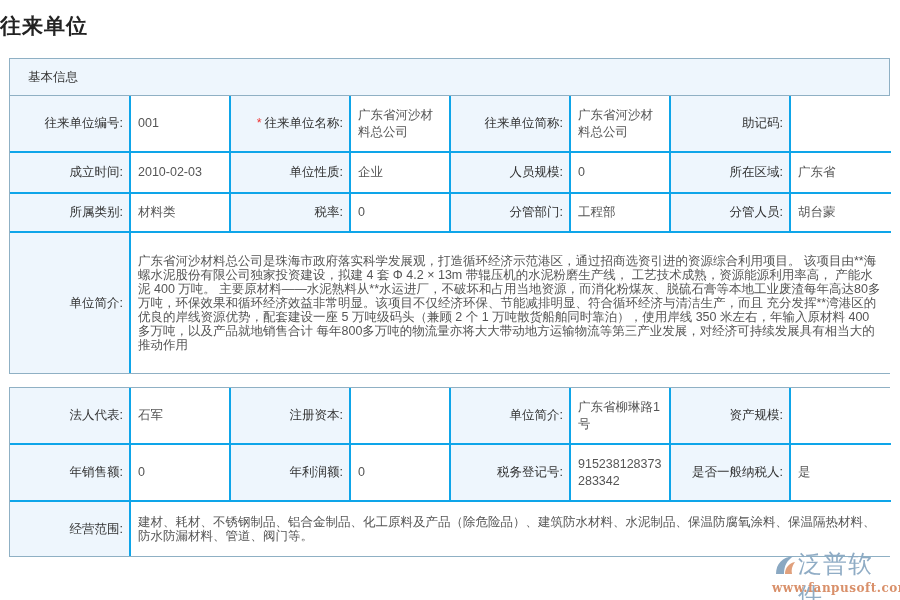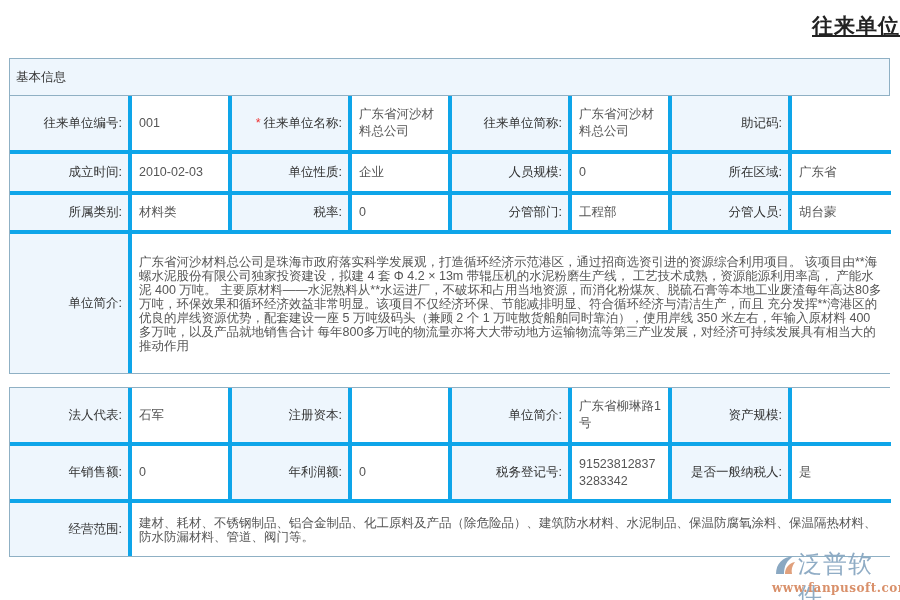--- a/index.html
+++ b/index.html
@@ -1,32 +1,32 @@
 <!DOCTYPE html>
 <html><head>
 <meta charset="utf-8">
 <style>
   * { box-sizing: border-box; margin: 0; padding: 0; }
   html, body { width: 900px; height: 600px; background: #ffffff; overflow: hidden; }
   body { font-family: "Liberation Sans", "DejaVu Sans", sans-serif; color: #333; position: relative; }
   .page-title {
-    position: absolute; left: 0; top: 12px; width: 900px; text-align: right;
-    font-size: 21px; font-weight: bold; color: #222; letter-spacing: 1px; text-decoration: underline;
+    position: absolute; left: 0; top: 12px; width: 900px; text-align: left;
+    font-size: 21px; font-weight: bold; color: #222; letter-spacing: 1px;
   }
   .section {
     position: absolute; left: 9px; width: 881px;
     border: 1px solid #8fb0c4;
   }
   .section-header {
     height: 37px; background: #eef6fd; border-bottom: 1px solid #8fb0c4;
-    font-size: 12.5px; color: #333; padding-left: 6px; line-height: 36px;
+    font-size: 12.5px; color: #333; padding-left: 18px; line-height: 36px;
   }
   table { border-collapse: collapse; width: 100%; table-layout: fixed; }
   td {
-    border: 4px solid #0ea5e9; font-size: 12.5px; vertical-align: middle;
+    border: 2px solid #0ea5e9; font-size: 12.5px; vertical-align: middle;
     line-height: 17px;
   }
   tr td:first-child { border-left: none; }
   tr td:last-child { border-right: none; }
   tr:last-child td { border-bottom: none; }
   tr:first-child td { border-top: none; }
   td.lbl { background: #eef6fd; text-align: right; padding-right: 6px; color: #333; }
   td.val { background: #ffffff; text-align: left; padding-left: 7px; padding-right: 6px; color: #555; word-break: break-all; }
   .req { color: #e33; margin-right: 3px; }
   .desc { padding: 8px 8px 8px 7px; line-height: 14px; color: #555; }

